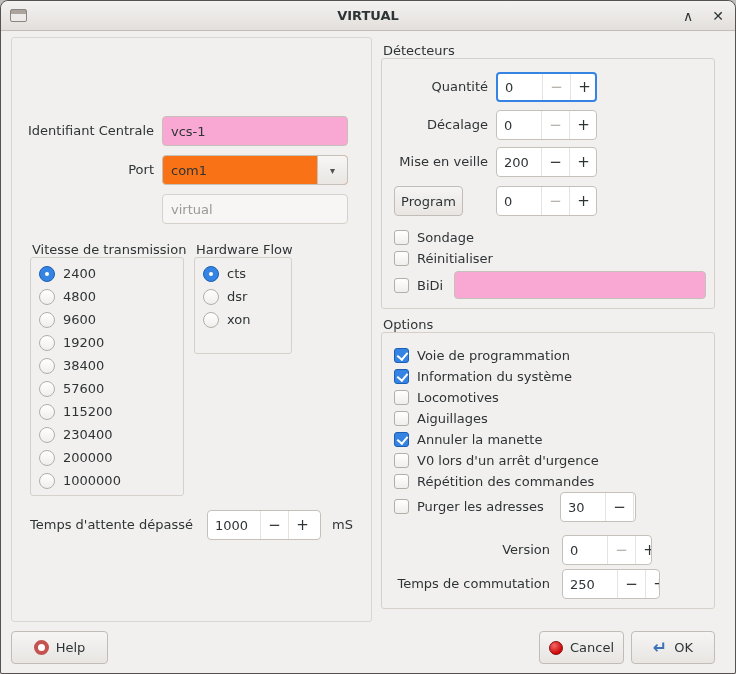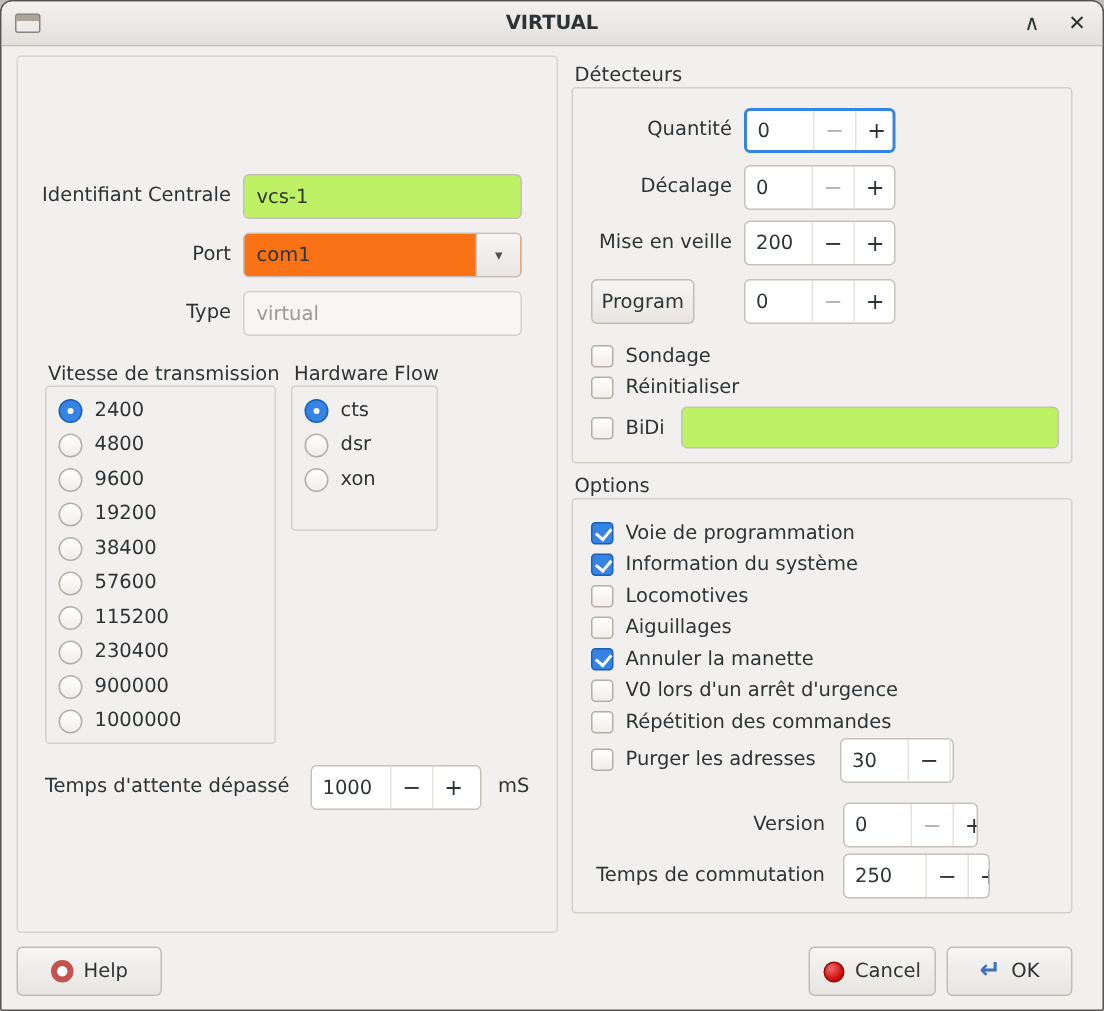--- a/index.html
+++ b/index.html
@@ -10,21 +10,21 @@
   .titlebar{position:relative;height:30px;background:linear-gradient(#f4f2f1,#e2dfdc);
             border-bottom:1px solid #c3bdb7;border-radius:7px 7px 0 0}
   .win-icon{position:absolute;left:9px;top:8px;width:17px;height:13px;border:1px solid #8a857e;border-radius:2px;
             background:linear-gradient(#aaa49d 0,#aaa49d 4px,#ecebe9 4px)}
   .title{position:absolute;left:0;right:0;top:0;line-height:30px;text-align:center;font-weight:bold}
   .tb-controls{position:absolute;right:8px;top:0;height:30px;display:flex;align-items:center;gap:12px}
   .tb-btn{width:18px;text-align:center;font-size:14px;color:#2e3436;cursor:default}
   .panel{position:absolute;border:1px solid #d9d5d0;border-radius:3px}
   .lbl{position:absolute;height:30px;line-height:30px;text-align:right;white-space:nowrap}
   .lbl.left{text-align:left}
-  .entry{position:absolute;height:30px;background:#bef264;border:1px solid #c6c0ba;border-radius:4px;
+  .entry{position:absolute;height:30px;background:#f9a8d4;border:1px solid #c6c0ba;border-radius:4px;
          display:flex;align-items:center;padding:0 8px;overflow:hidden}
   .entry.disabled{background:#f7f6f4;border-color:#d5d0ca;color:#9a9996}
   .combo{position:absolute;height:30px;background:#f97316;border:1px solid #c6c0ba;border-radius:4px;display:flex;overflow:hidden}
   .combo-val{flex:1;display:flex;align-items:center;padding:0 8px}
   .combo-btn{width:30px;border-left:1px solid #c6c0ba;background:linear-gradient(#f7f6f5,#e9e6e3);
              display:flex;align-items:center;justify-content:center;color:#55504a;font-size:10px}
   .group{position:absolute}
   .group-title{position:absolute;left:2px;top:0;height:15px;line-height:15px;white-space:nowrap}
   .group-box{position:absolute;left:0;right:0;top:15px;bottom:0;border:1px solid #d5d0ca;border-radius:3px}
   .group-box.padded{padding-top:4px}
@@ -76,21 +76,20 @@
     </div>
 
     <span class="lbl" style="left:0;top:117px;width:142px">Port</span>
     <div class="combo" style="left:150px;top:117px;width:186px">
       <span class="combo-val">com1</span>
       <span class="combo-btn">
           <span>▾</span>
         </span>
     </div>
 
-    <span class="lbl" style="left:0;top:156px;width:142px">Type</span>
     <div class="entry disabled" style="left:150px;top:156px;width:186px">
       <span>virtual</span>
     </div>
 
     <div class="group" style="left:18px;top:204px;width:154px;height:254px">
       <span class="group-title">Vitesse de transmission</span>
       <div class="group-box padded">
         <label class="radio-row">
             <span class="radio checked"></span>
             <span>2400</span>
@@ -118,21 +117,21 @@
         <label class="radio-row">
             <span class="radio"></span>
             <span>115200</span>
           </label>
         <label class="radio-row">
             <span class="radio"></span>
             <span>230400</span>
           </label>
         <label class="radio-row">
             <span class="radio"></span>
-            <span>900000</span>
+            <span>200000</span>
           </label>
         <label class="radio-row">
             <span class="radio"></span>
             <span>1000000</span>
           </label>
       </div>
     </div>
 
     <div class="group" style="left:182px;top:204px;width:98px;height:112px">
       <span class="group-title">Hardware Flow</span>

